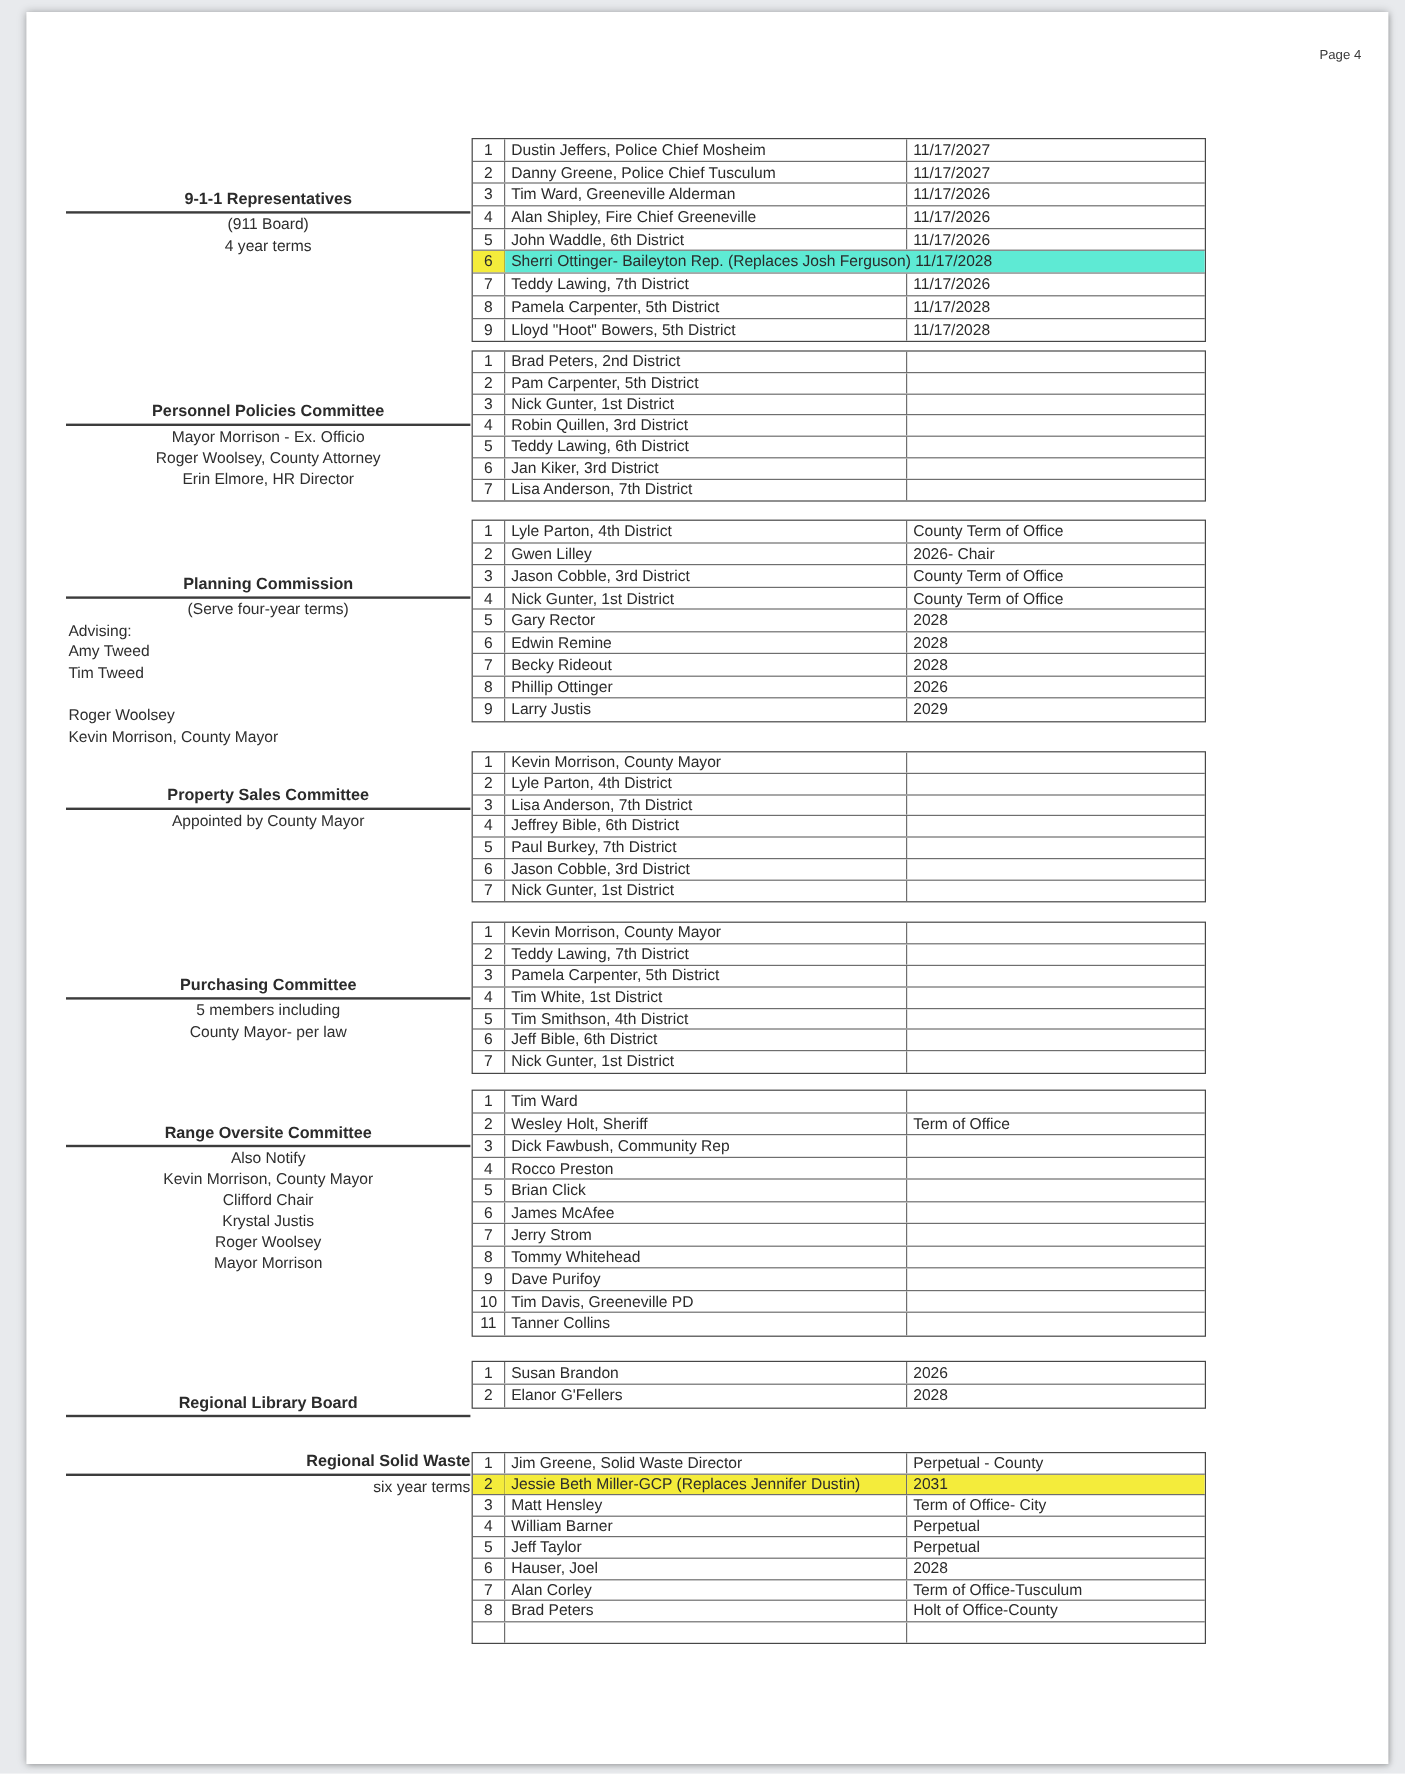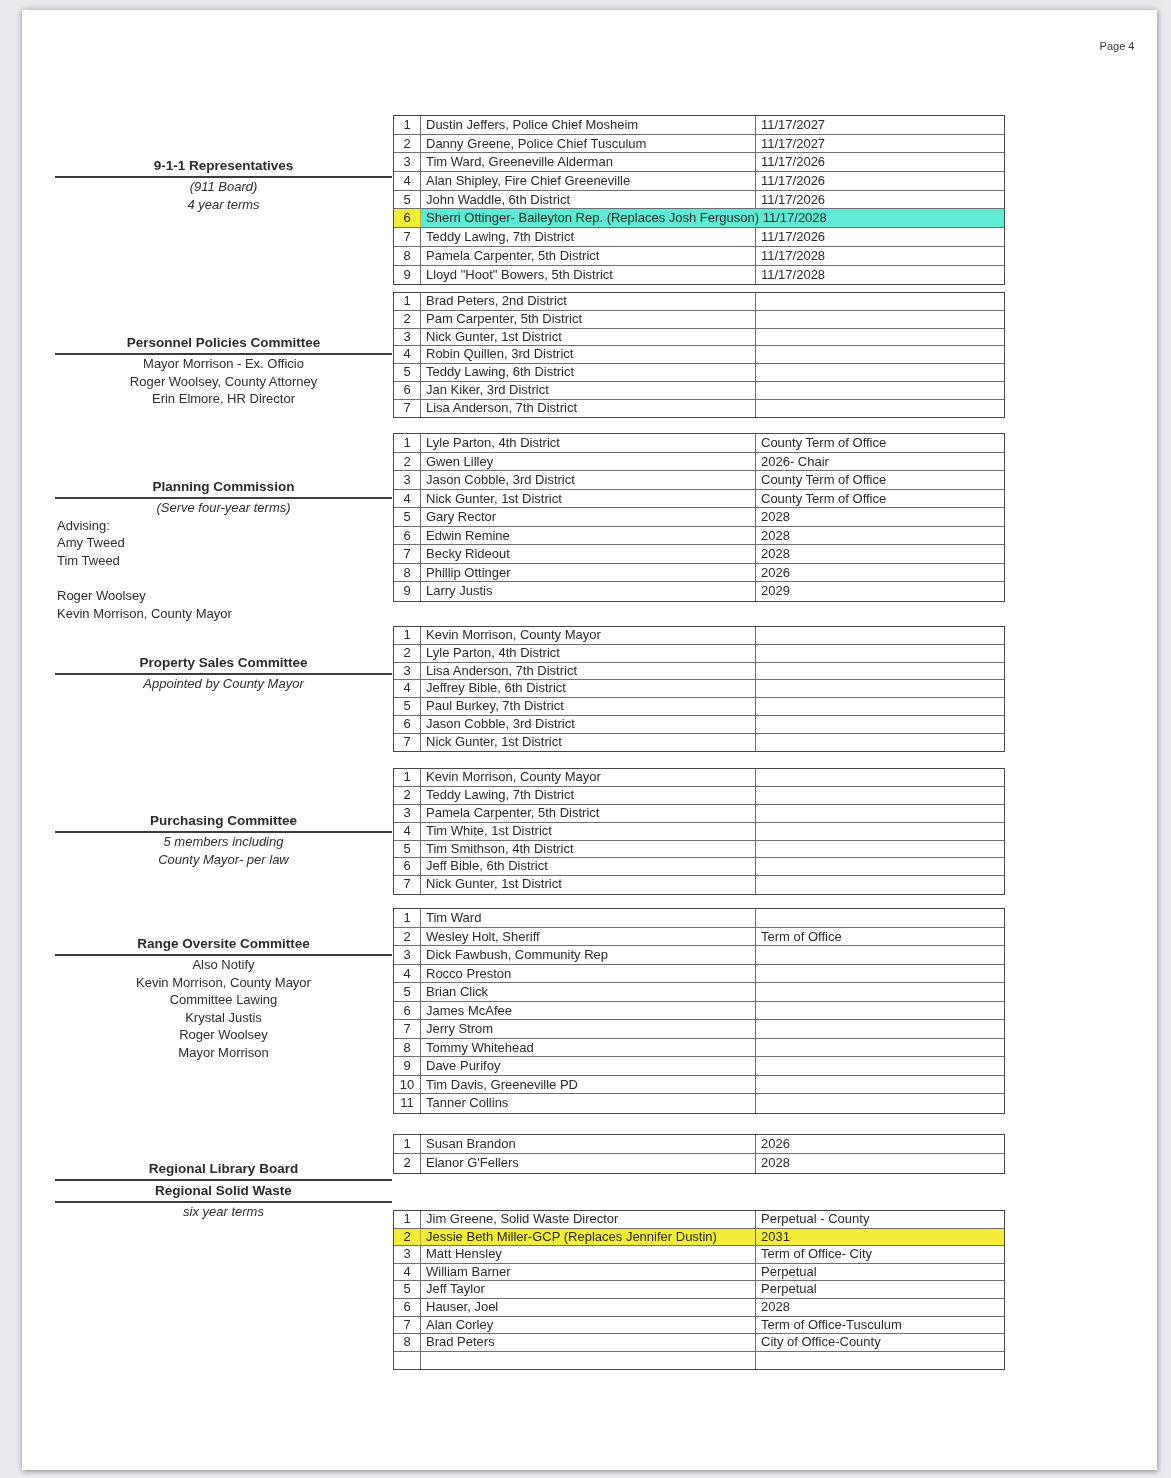--- a/index.html
+++ b/index.html
@@ -23,21 +23,21 @@
   
   .label-block{
     position:absolute;left:33px;width:337px;
     text-align:center;font-size:13px;line-height:17.5px;
   }
   .sec-title{
     font-weight:bold;font-size:13.5px;line-height:16px;
     border-bottom:2px solid #3c3c3c;padding-bottom:2px;
   }
   .sec-line{color:#2e2e2e;}
-  .sec-line.italic{font-style:italic;}
+  .sec-line.italic{}
   .sec-line.left{text-align:left;padding-left:2px;}
   .sec-line.gap{margin-top:18px;}
   
   .tbl{
     position:absolute;left:371px;width:612px;
     border:1px solid #474747;
     box-sizing:border-box;
     font-size:13px;
   }
   .row{display:flex;border-bottom:1px solid #6e6e6e;overflow:hidden;box-sizing:border-box;}
@@ -284,21 +284,21 @@
         <div class="row" style="height: 17.9px; line-height: 16.9px;">
           <div class="cell c-num">7</div>
           <div class="cell c-name">Nick Gunter, 1st District</div>
           <div class="cell c-term"></div>
         </div>
       </div>
       <div class="label-block" style="top: 926px;">
         <div class="sec-title">Range Oversite Committee</div>
         <div class="sec-line">Also Notify</div>
         <div class="sec-line">Kevin Morrison, County Mayor</div>
-        <div class="sec-line">Committee Lawing</div>
+        <div class="sec-line">Clifford Chair</div>
         <div class="sec-line">Krystal Justis</div>
         <div class="sec-line">Roger Woolsey</div>
         <div class="sec-line">Mayor Morrison</div>
       </div>
       <div class="tbl" style="top: 898px; height: 206.05px;">
         <div class="row" style="height: 18.55px; line-height: 17.55px;">
           <div class="cell c-num">1</div>
           <div class="cell c-name">Tim Ward</div>
           <div class="cell c-term"></div>
         </div>
@@ -361,21 +361,21 @@
           <div class="cell c-num">1</div>
           <div class="cell c-name">Susan Brandon</div>
           <div class="cell c-term">2026</div>
         </div>
         <div class="row" style="height: 19px; line-height: 18px;">
           <div class="cell c-num">2</div>
           <div class="cell c-name">Elanor G'Fellers</div>
           <div class="cell c-term">2028</div>
         </div>
       </div>
-      <div class="label-block" style="top: 1173px;">
+      <div class="label-block" style="top: 1200px; text-align: right;">
         <div class="sec-title">Regional Solid Waste</div>
         <div class="sec-line italic">six year terms</div>
       </div>
       <div class="tbl" style="top: 1200px; height: 160.4px;">
         <div class="row" style="height: 17.6px; line-height: 16.6px;">
           <div class="cell c-num">1</div>
           <div class="cell c-name">Jim Greene, Solid Waste Director</div>
           <div class="cell c-term">Perpetual - County</div>
         </div>
         <div class="row" style="height: 17.6px; line-height: 16.6px;">
@@ -404,21 +404,21 @@
           <div class="cell c-term">2028</div>
         </div>
         <div class="row" style="height: 17.6px; line-height: 16.6px;">
           <div class="cell c-num">7</div>
           <div class="cell c-name">Alan Corley</div>
           <div class="cell c-term">Term of Office-Tusculum</div>
         </div>
         <div class="row" style="height: 17.6px; line-height: 16.6px;">
           <div class="cell c-num">8</div>
           <div class="cell c-name">Brad Peters</div>
-          <div class="cell c-term">City of Office-County</div>
+          <div class="cell c-term">Holt of Office-County</div>
         </div>
         <div class="row" style="height: 17.6px; line-height: 16.6px;">
           <div class="cell c-num"></div>
           <div class="cell c-name"></div>
           <div class="cell c-term"></div>
         </div>
       </div>
     </div>
 </div>
 

